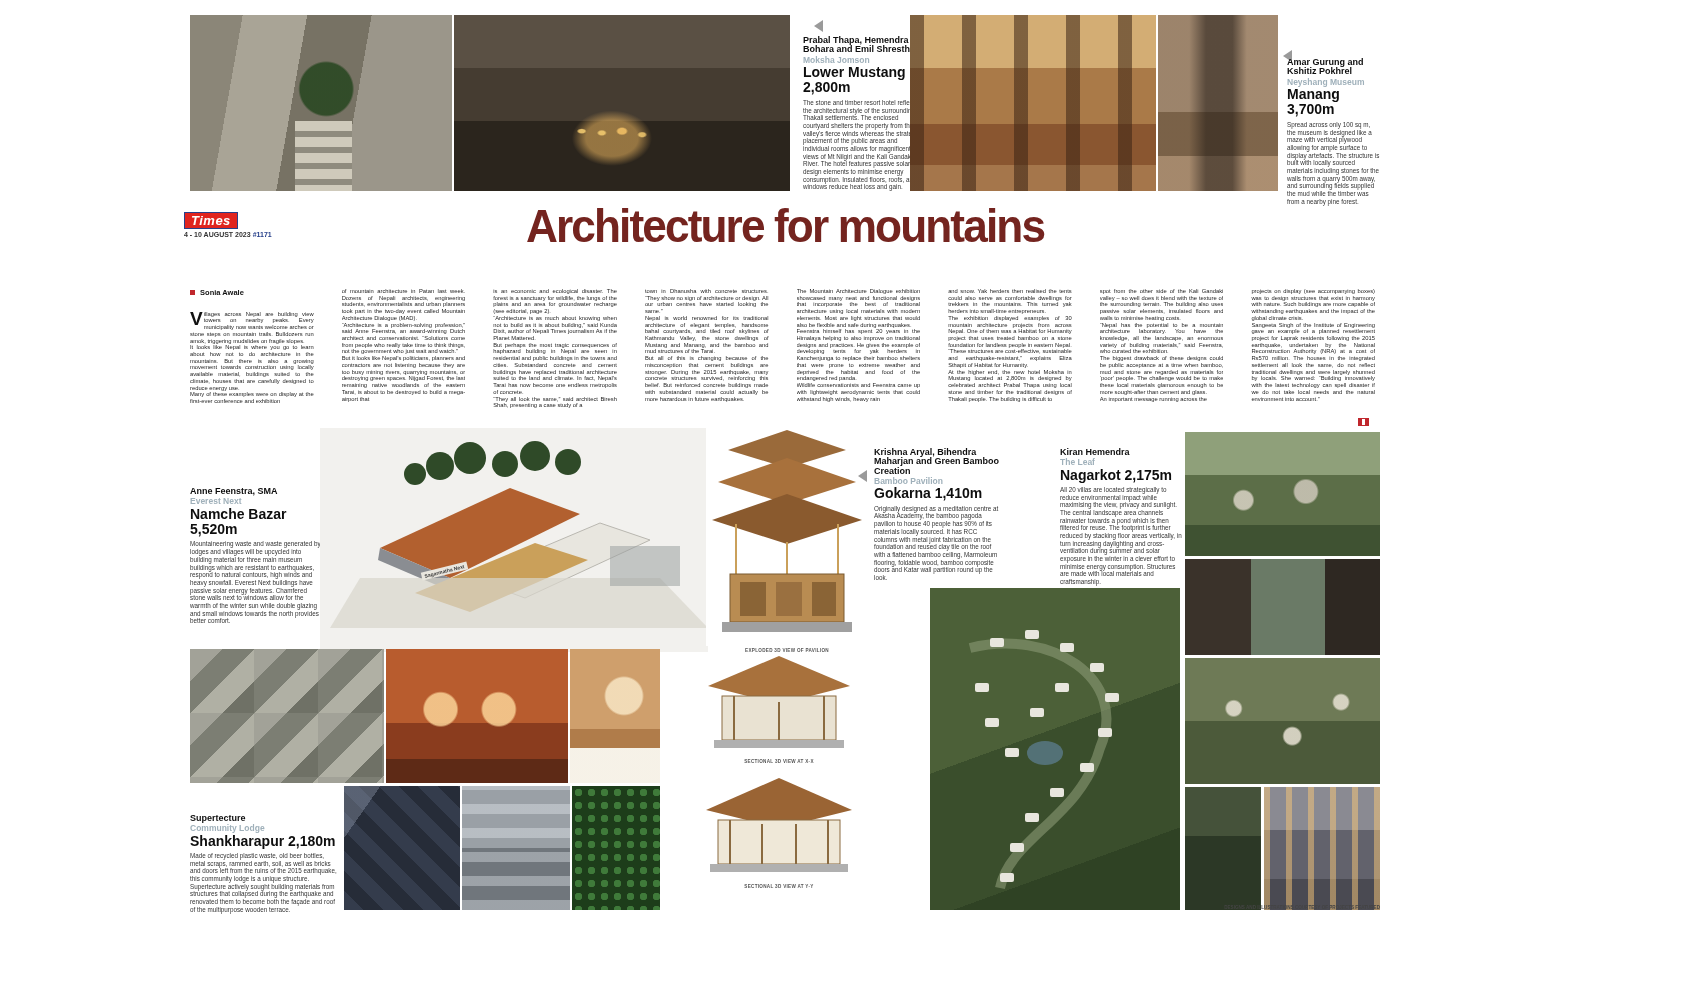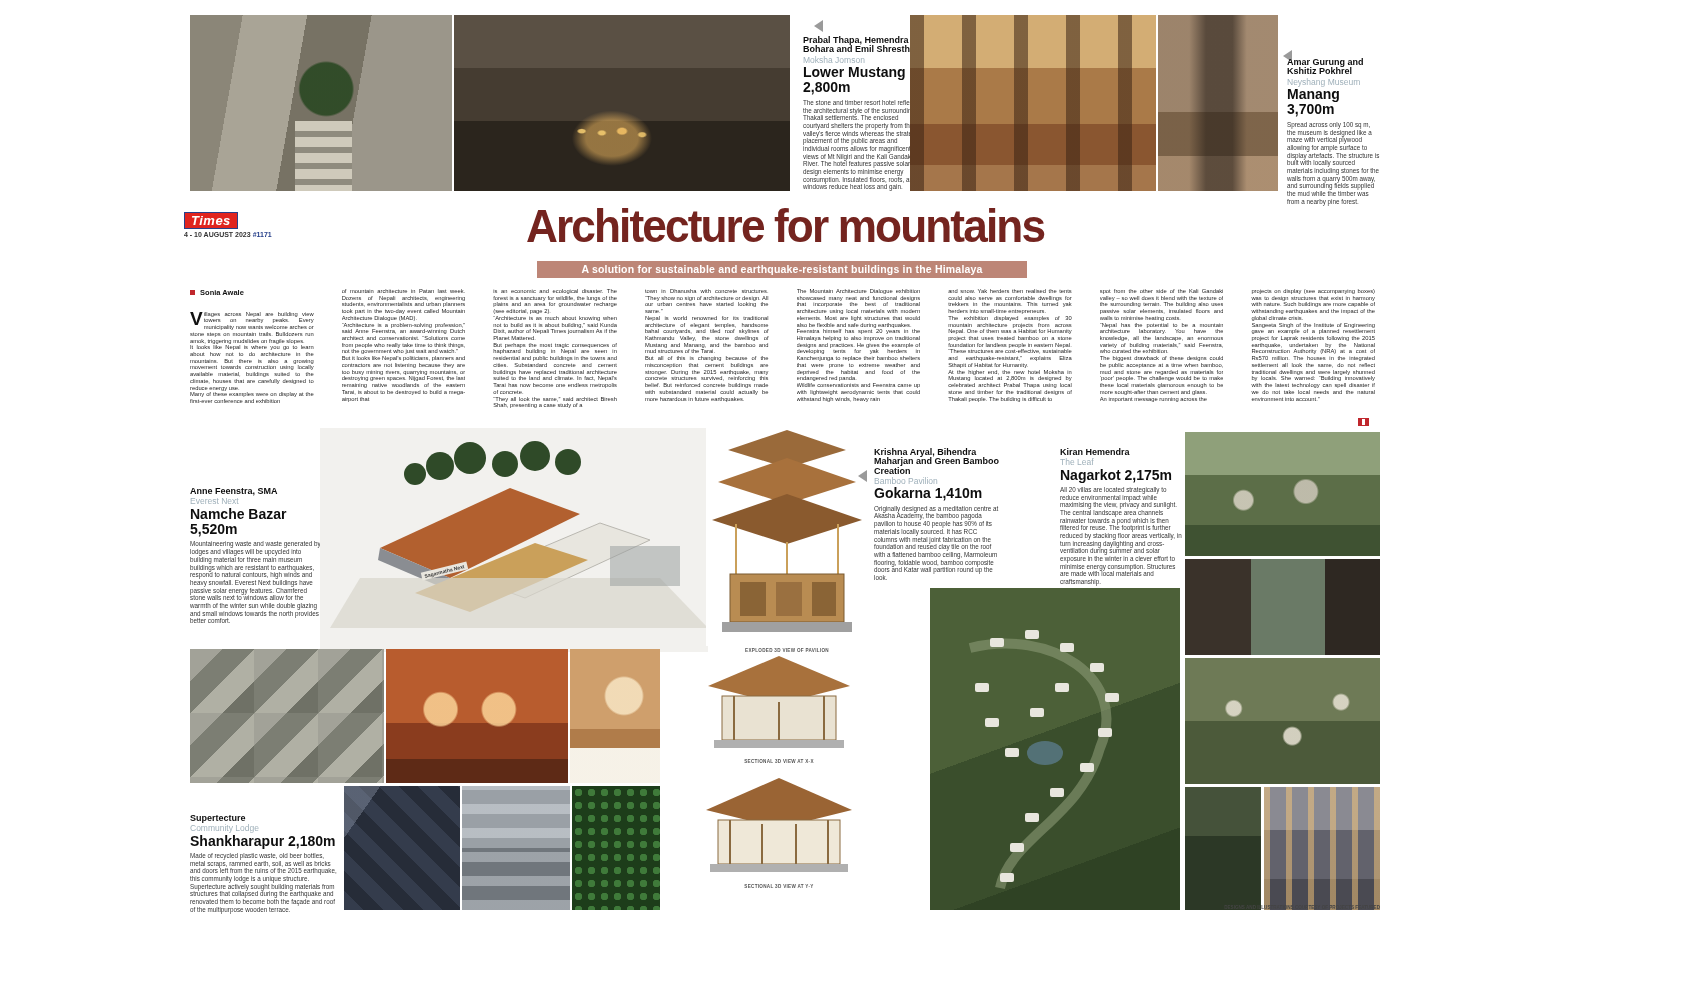--- a/index.html
+++ b/index.html
@@ -76,21 +76,21 @@
   .band{background:#bd8677;color:#fff;font-weight:bold;font-size:10.5px;text-align:center;
     line-height:17px;letter-spacing:.2px;}
   .byline{font-size:7.5px;font-weight:bold;color:#111;margin-bottom:7px;}
   .byline .sq{display:inline-block;width:5px;height:5px;background:#c0272d;margin-right:3px;}
   .bodycol{font-size:5.8px;line-height:1.16;text-align:justify;color:#1c1c1c;
     white-space:pre-line;overflow:hidden;}
   .dropcap{float:left;font-size:19px;line-height:15px;font-weight:bold;padding-right:1px;color:#111;}
   .colwrap{display:flex;gap:28px;}
   .colwrap>div{flex:1 1 0;}
   .pbox .names{font-size:9px;font-weight:bold;line-height:1.04;color:#0e0e0e;}
-  .pbox .proj{font-size:8.5px;font-weight:normal;color:#9fb0ba;line-height:1.1;margin-top:1px;}
+  .pbox .proj{font-size:8.5px;font-weight:bold;color:#9fb0ba;line-height:1.1;margin-top:1px;}
   .pbox .loc{font-size:14px;font-weight:bold;color:#0e0e0e;line-height:1.1;margin-bottom:3px;}
   .pbox .body{font-size:6.3px;line-height:1.22;color:#333;text-align:left;}
   .arrow-left{width:0;height:0;border-top:6px solid transparent;border-bottom:6px solid transparent;
     border-right:9px solid #9a9a9a;}
   .caption{font-size:4.6px;font-weight:bold;color:#555;letter-spacing:.3px;text-align:center;}
   .credits{font-size:4.6px;font-weight:bold;color:#444;text-align:right;}
   .model-sign{position:absolute;left:26%;top:62%;background:#e9e6de;color:#3a3a3a;
     font-size:5px;font-weight:bold;padding:1px 3px;transform:rotate(-14deg);}
   .endmark{display:inline-block;width:9px;height:6px;background:
     linear-gradient(90deg,#c0272d 0 30%, #fff 30% 70%, #c0272d 70%);border:1px solid #c0272d;}
@@ -126,21 +126,20 @@
 
   <div class="abs" style="left:184px;top:211px;">
     <span class="masthead-logo">Times</span>
     <div class="masthead-date">
       <span>4 - 10 AUGUST 2023</span>
       <b>#1171</b>
     </div>
   </div>
 
   <div class="abs main-title" style="left:440px;top:198px;width:690px;">Architecture for mountains</div>
-  <div class="abs band" style="left:537px;top:261px;width:490px;height:17px;">A solution for sustainable and earthquake-resistant buildings in the Himalaya</div>
 
   <div class="abs colwrap" style="left:190px;top:288px;width:1185px;height:140px;">
     <div>
       <div class="byline">
         <span class="sq"></span>
         <span>Sonia Awale</span>
       </div>
       <div class="bodycol" style="height:118px;">
         <span class="dropcap">V</span><span>illages across Nepal are building view towers on nearby peaks. Every municipality now wants welcome arches or stone steps on mountain trails. Bulldozers run amok, triggering mudslides on fragile slopes.
 It looks like Nepal is where you go to learn about how not to do architecture in the mountains. But there is also a growing movement towards construction using locally available material, buildings suited to the climate, houses that are carefully designed to reduce energy use.

